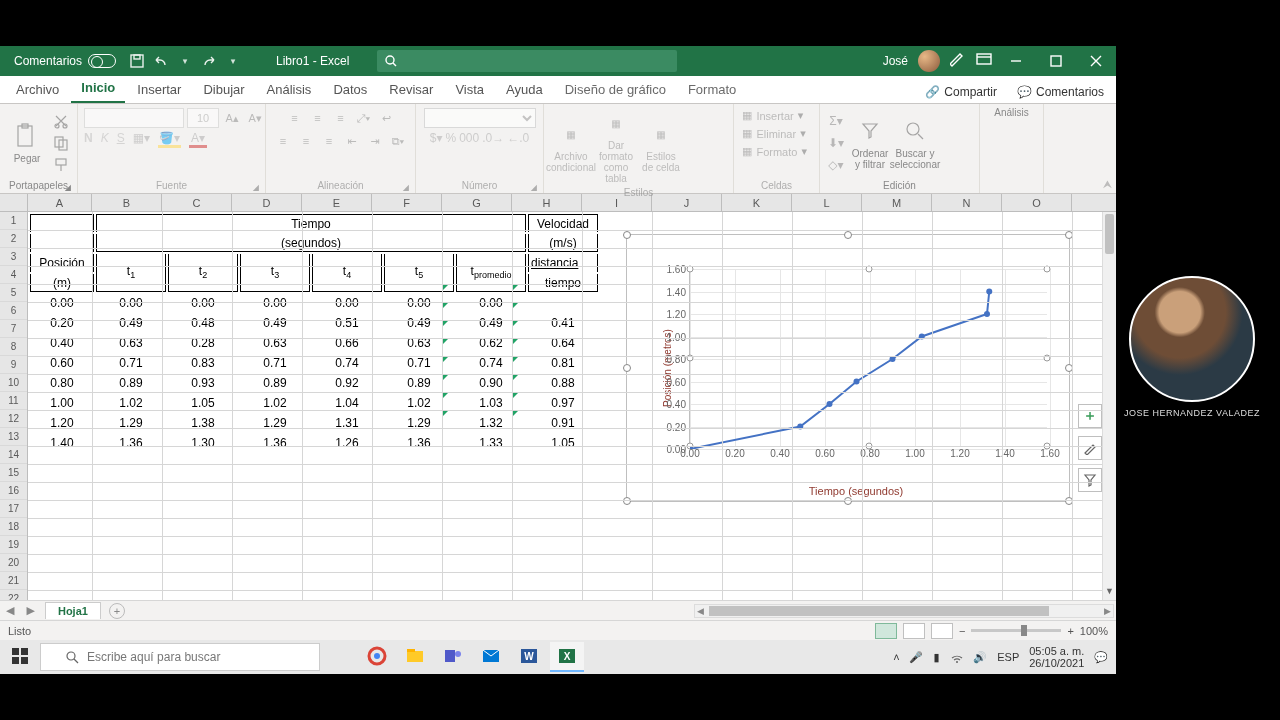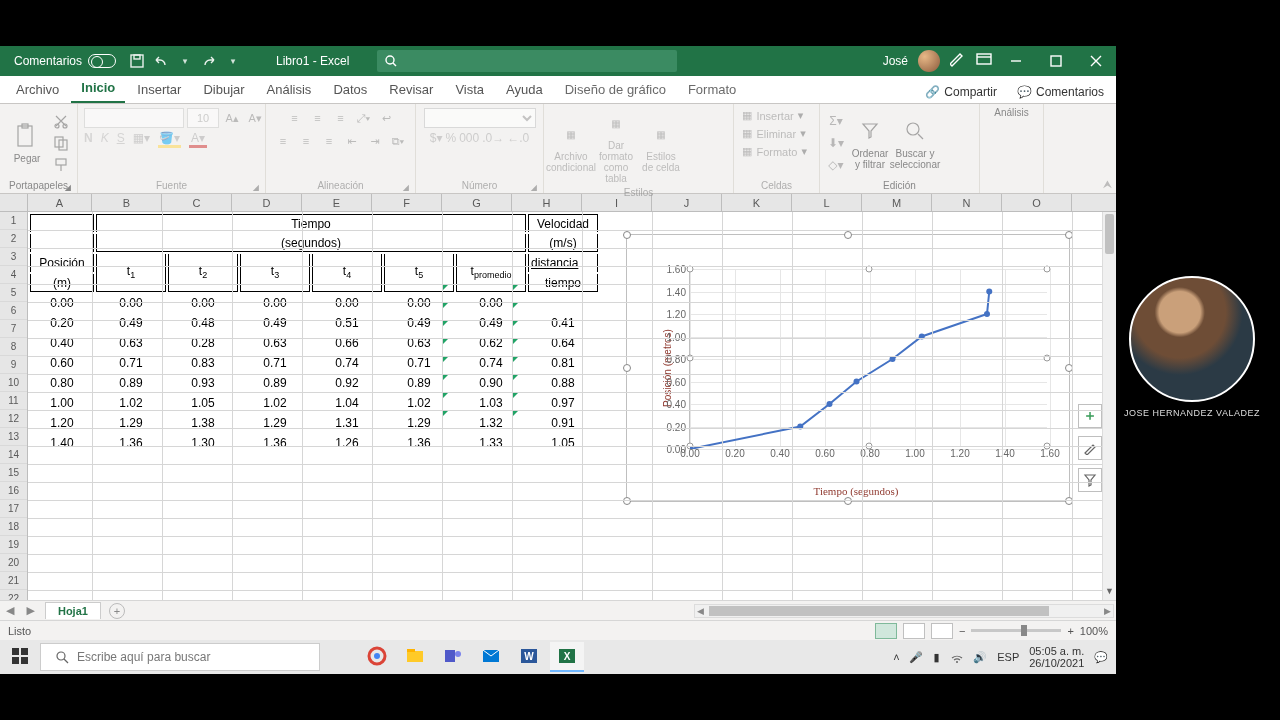--- a/index.html
+++ b/index.html
@@ -88,21 +88,21 @@
   #vscroll .thumb { position:absolute; left:2px; right:2px; top:2px; height:40px; background:#c1c1c1; border-radius:2px; }
   #vscroll .arr { position:absolute; left:0; right:0; height:14px; text-align:center; font-size:9px; color:#666; }
   
   #chart { position:absolute; left:598px; top:22px; width:444px; height:268px; background:#fff; border:1px solid #bfbfbf; }
   #chart .handle { position:absolute; width:8px; height:8px; background:#fff; border:1px solid #888; border-radius:50%; }
   #chart .plot { position:absolute; left:62px; top:34px; right:22px; bottom:54px; border-left:1px solid #bfbfbf; border-bottom:1px solid #bfbfbf; }
   #chart .plot .hgrid { position:absolute; left:0; right:0; height:1px; background:#e6e6e6; }
   #chart .plot .vgrid { position:absolute; top:0; bottom:0; width:1px; background:#e6e6e6; }
   #chart .title { text-align:center; font-size:14px; color:var(--chart-title); padding-top:6px; }
   #chart .ylabel { position:absolute; left:2px; top:50%; transform:translateY(-50%) rotate(-90deg); transform-origin:center; font-size:10px; color:var(--chart-brown); white-space:nowrap; }
-  #chart .xlabel { position:absolute; left:16px; right:0; bottom:4px; text-align:center; font-size:11px; color:var(--chart-brown);font-family:Liberation Serif, serif; }
+  #chart .xlabel { position:absolute; left:16px; right:0; bottom:4px; text-align:center; font-size:11px; color:var(--chart-brown); }
   #chart .ytick { position:absolute; right:100%; width:32px; text-align:right; font-size:10px; color:#666; transform:translateY(-50%); padding-right:4px; }
   #chart .xtick { position:absolute; top:100%; font-size:10px; color:#666; transform:translateX(-50%); padding-top:2px; }
   #chart svg { position:absolute; left:0; top:0; }
   #chart .plot-handle { position:absolute; width:7px; height:7px; background:#fff; border:1px solid #999; border-radius:50%; transform:translate(-50%,-50%); }
   #chart-tools { position:absolute; left:1050px; top:192px; display:flex; flex-direction:column; gap:8px; }
   #chart-tools .ct { width:24px; height:24px; background:#fff; border:1px solid #bfbfbf; display:flex; align-items:center; justify-content:center; font-size:14px; color:#555; }
   
   #sheettabs { position:absolute; left:0; right:0; bottom:20px; height:20px; background:#f3f2f1; border-top:1px solid #d6d6d6; display:flex; align-items:center; font-size:11px; }
   #sheettabs .nav { padding:0 6px; color:#888; }
   #sheettabs .stab { background:#fff; border:1px solid #ccc; border-bottom:none; padding:2px 12px; font-weight:600; color:#217346; margin-left:4px; }
@@ -113,21 +113,21 @@
   #status { position:absolute; left:0; right:0; bottom:0; height:20px; background:#f3f2f1; border-top:1px solid #d6d6d6; display:flex; align-items:center; font-size:11px; color:#555; }
   #status .ready { padding:0 8px; }
   #status .right { margin-left:auto; display:flex; align-items:center; gap:6px; padding-right:8px; }
   #status .viewbtn { width:22px; height:16px; border:1px solid #c0c0c0; background:#fff; }
   #status .viewbtn.active { background:#d0e7dc; border-color:#7fb99a; }
   #status .slider { width:90px; height:3px; background:#c8c8c8; position:relative; }
   #status .slider .sthumb { position:absolute; left:55%; top:-4px; width:6px; height:11px; background:#888; }
   
   #wtbar { position:absolute; left:0; top:640px; width:1116px; height:34px; background:#e8e8e8; display:flex; align-items:center; }
   #wtbar .start { width:40px; text-align:center; font-size:14px; }
-  #wtbar .searchbox { flex:0 0 280px; height:28px; background:#fff; border:1px solid #ccc; display:flex; align-items:center; gap:8px; padding:0 14px; color:#777; font-size:12px;}
+  #wtbar .searchbox { flex:0 0 280px; height:28px; background:#fff; border:1px solid #ccc; display:flex; align-items:center; gap:8px; padding:0 24px; color:#777; font-size:12px;}
   #wtbar .apps { display:flex; gap:4px; margin-left:40px; }
   #wtbar .app { width:34px; height:30px; display:flex; align-items:center; justify-content:center; border-bottom:2px solid transparent; }
   #wtbar .app.active { border-bottom-color:#6fb7ff; background:#f4f4f4; }
   #wtbar .tray { margin-left:auto; display:flex; align-items:center; gap:10px; padding:0 8px; font-size:11px; color:#333; }
   #wtbar .clock { text-align:right; line-height:1.1; font-size:11px; }
   
   #webcam { position:absolute; left:1122px; top:276px; width:140px; height:162px; }
   #webcam .circle { width:126px; height:126px; border-radius:50%; background: radial-gradient(circle at 40% 28%, #caa07a 0 18%, #6e4d36 22% 40%, #2b3a45 55% 100%); margin:0 auto; border:2px solid #fff; }
   #webcam .name { margin-top:6px; text-align:center; font-size:9px; color:#ddd; letter-spacing:0.5px; }
   

